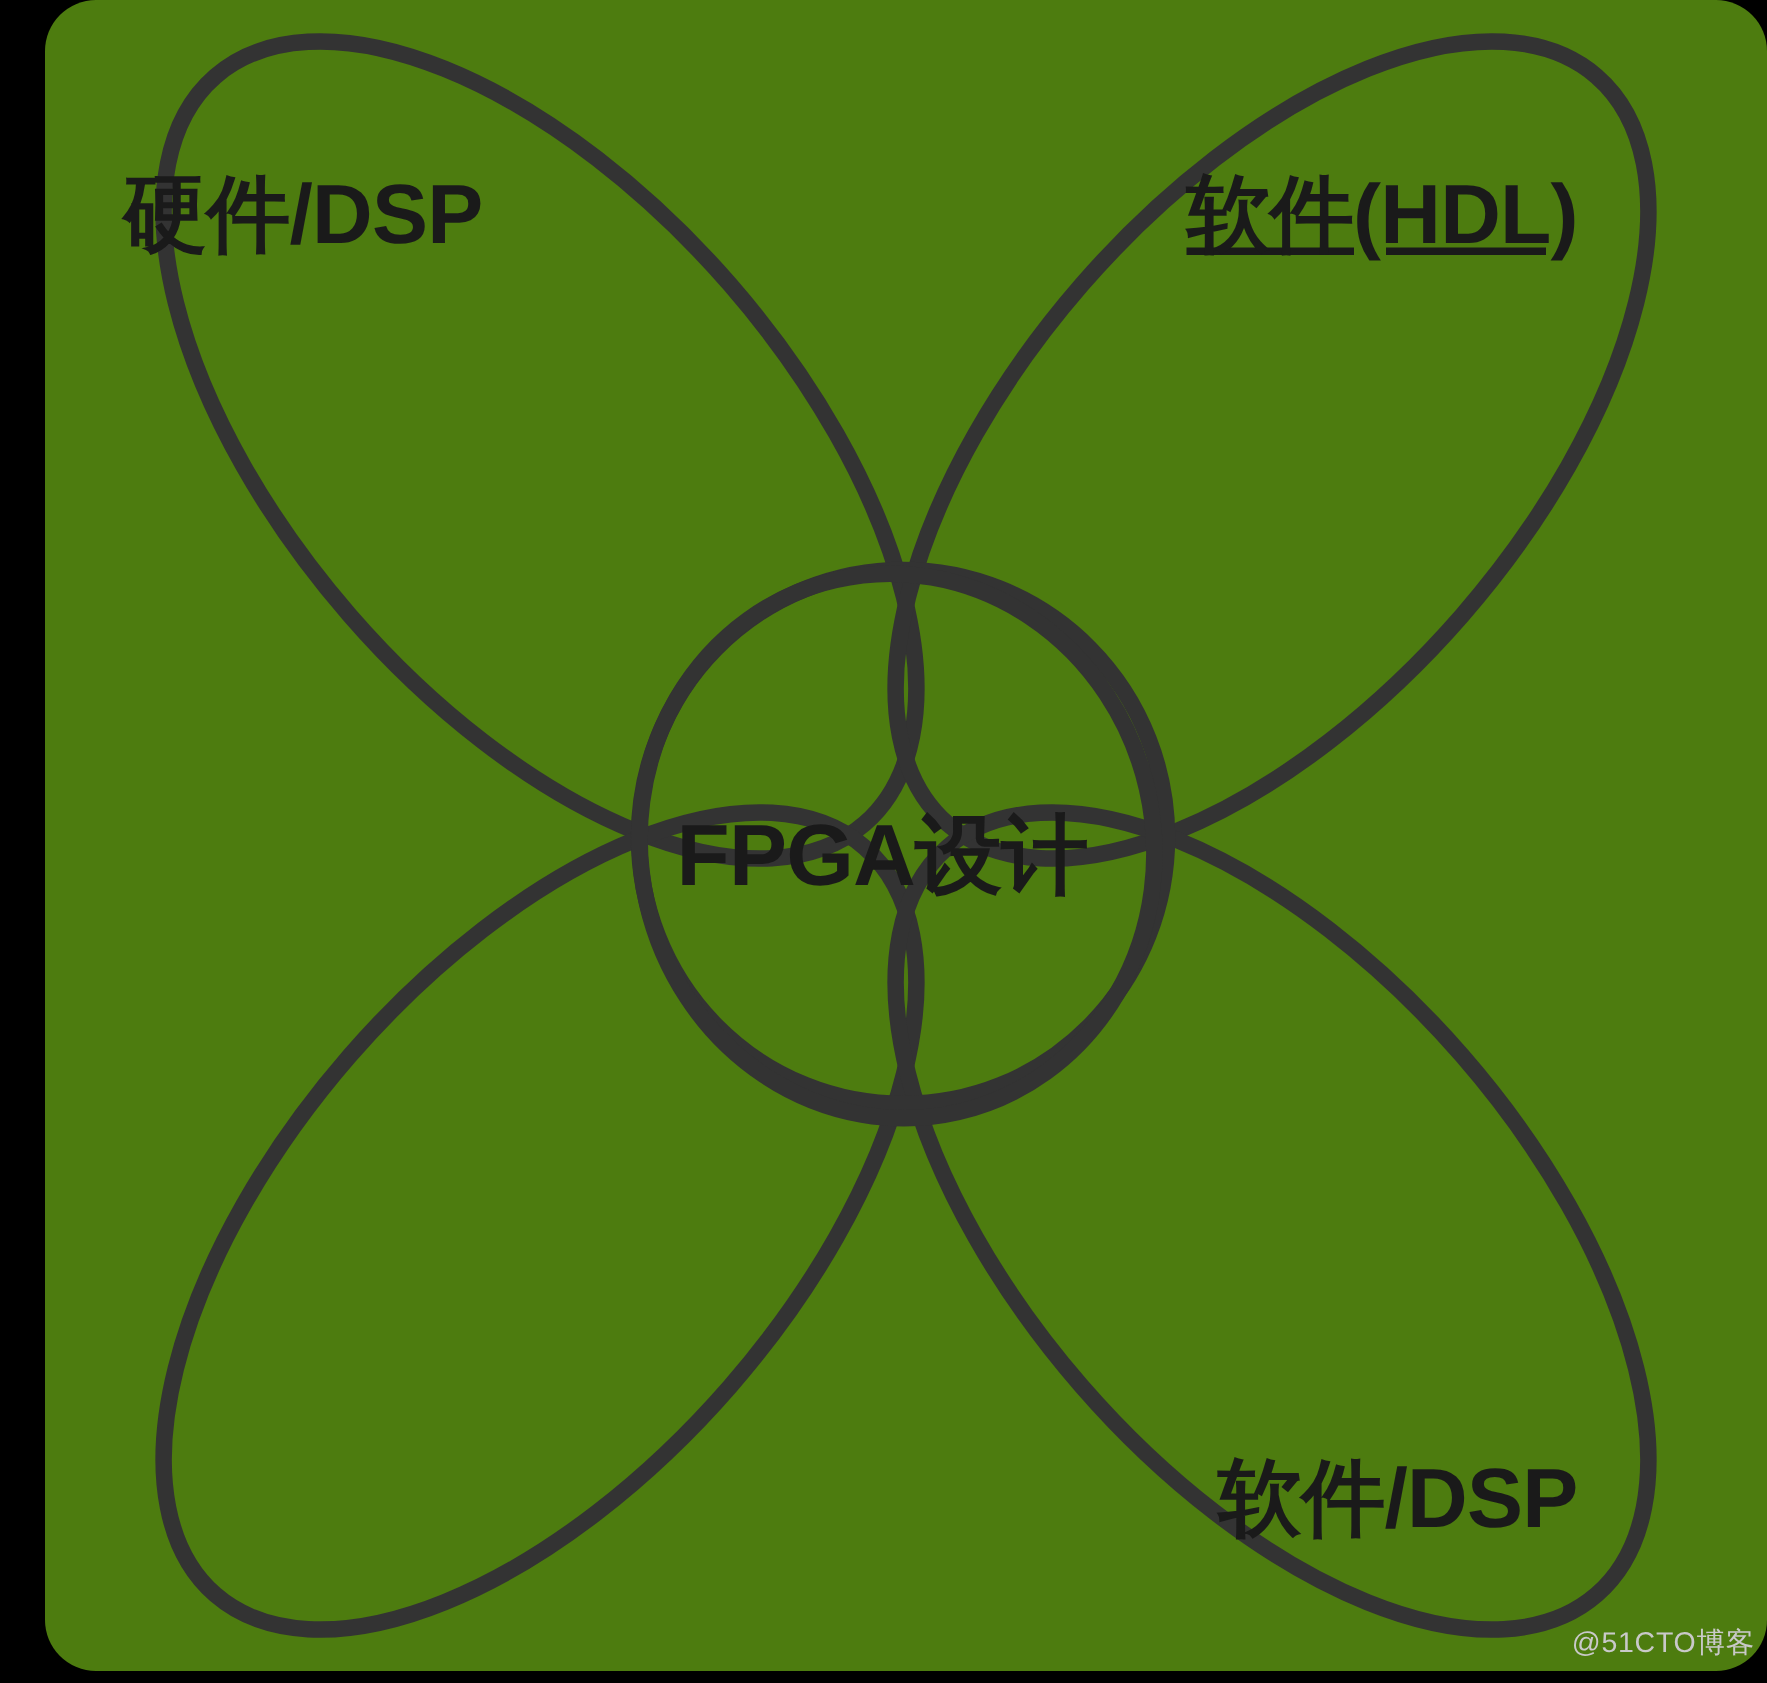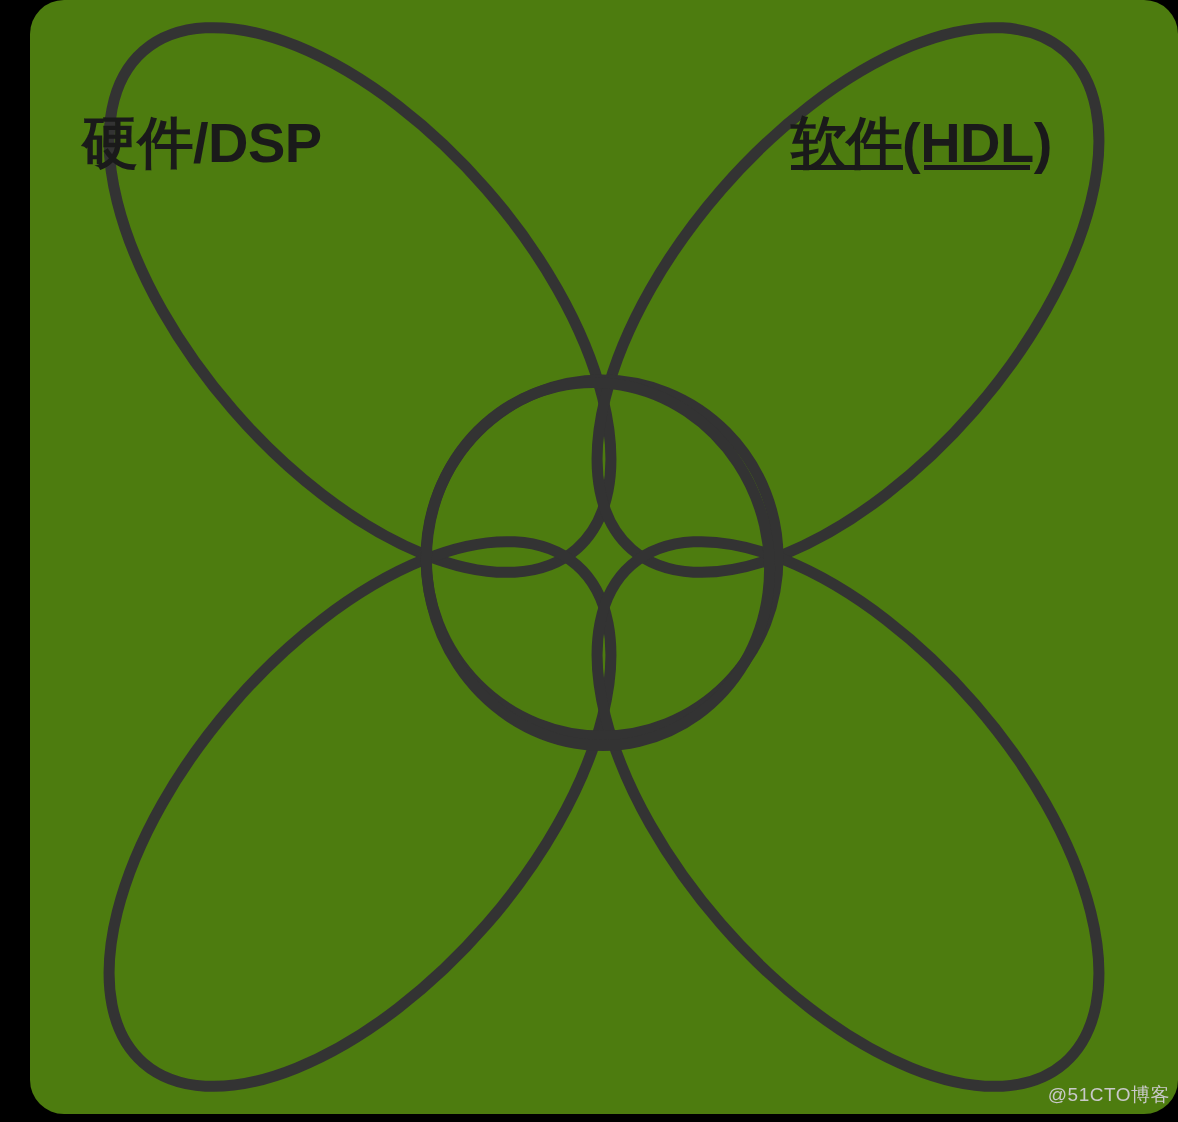--- a/index.html
+++ b/index.html
@@ -112,18 +112,20 @@
         <ellipse cx="568" cy="564" rx="171" ry="182" transform="rotate(-13 568 564)"></ellipse>
 
       </g>
     </svg>
 
     <div class="venn-label" id="label-top-left">硬件/DSP</div>
 
     <div class="venn-label" id="label-top-right">软件(HDL)</div>
 
 
+    <div class="venn-label" id="label-bottom-right">软件/DSP</div>
 
+    <div class="venn-label" id="label-center">FPGA设计</div>
 
     <div id="watermark">@51CTO博客</div>
 
   </div>
 </div>
 
 </body></html>

